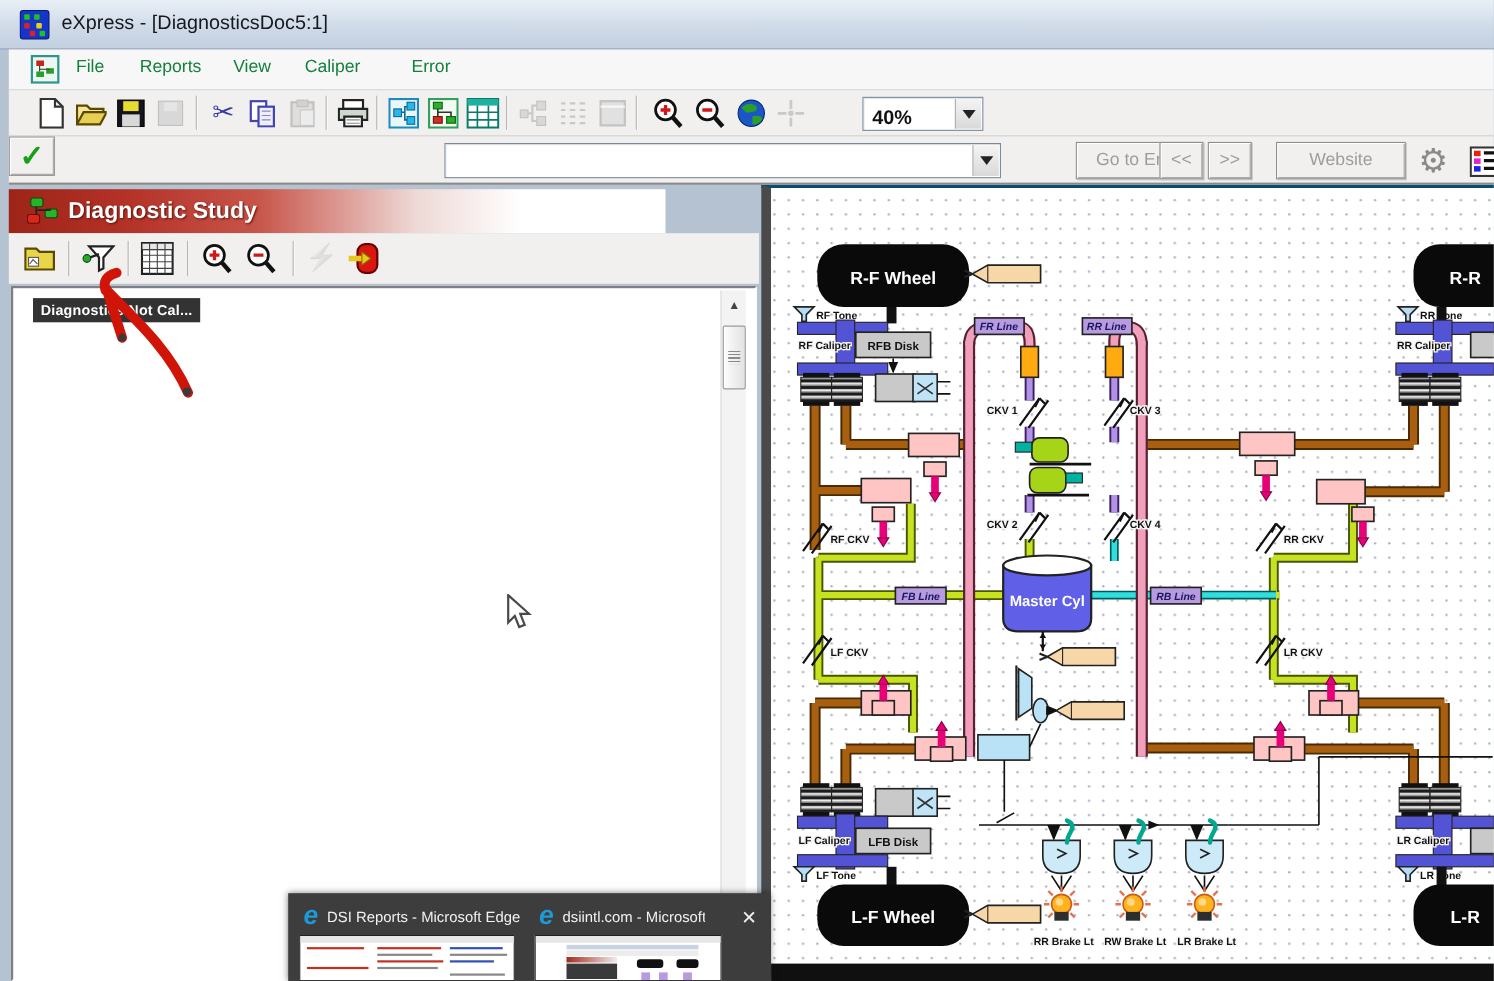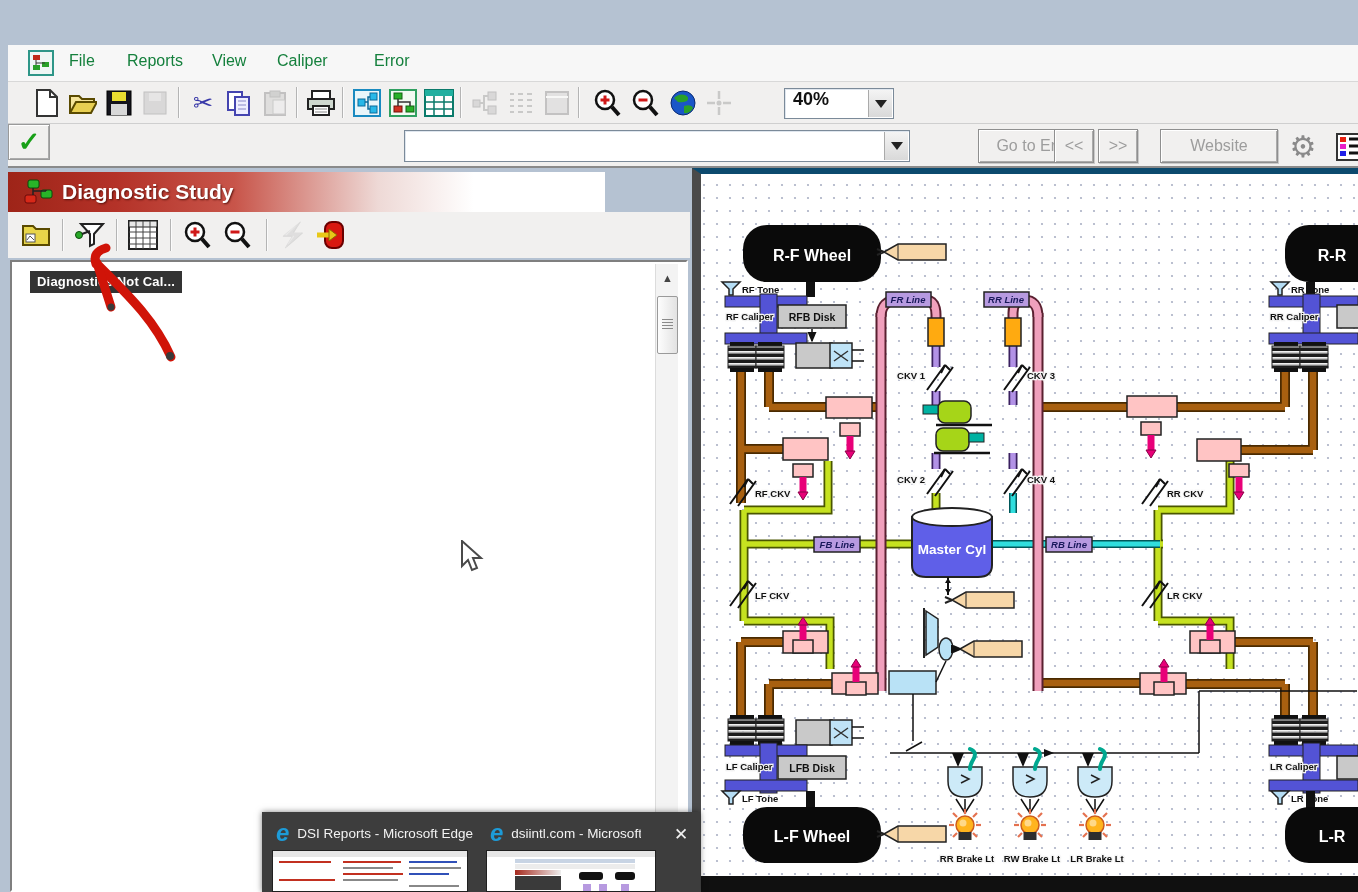--- a/index.html
+++ b/index.html
@@ -18,21 +18,21 @@
   .menu-item { position:absolute; top:5px; font-size:16px; color:#15803d; padding:2px 6px; }
 
   .toolbar { position:absolute; left:8px; background:#f1f0ef; }
   .tb1 { top:82px; width:1350px; height:42px; border-bottom:1px solid #cfcfcf; }
   .tb2 { top:124px; width:1350px; height:44px; border-bottom:2px solid #8a8a8a; }
   .tbtn { position:absolute; top:4px; width:34px; height:34px; display:flex; align-items:center; justify-content:center; }
   .sep  { position:absolute; top:5px; width:2px; height:31px; border-left:1px solid #b4b4b4; border-right:1px solid #fbfbfb; }
   .glyph { font-size:24px; line-height:1; }
   .disabled { filter:grayscale(1) opacity(.45); }
 
-  .combo { position:absolute; background:#fff; border:1px solid #7b8a99; box-shadow:inset 1px 1px 0 #dfe6ee; display:flex; align-items:flex-start; }
+  .combo { position:absolute; background:#fff; border:1px solid #7b8a99; box-shadow:inset 1px 1px 0 #dfe6ee; display:flex; align-items:flex-end; }
   .combo .dd { position:absolute; right:1px; top:1px; bottom:1px; width:24px; background:linear-gradient(#f4f4f4,#d9d9d9); border-left:1px solid #aaa; display:flex; align-items:center; justify-content:center; }
   .tri-down { width:0; height:0; border-left:6px solid transparent; border-right:6px solid transparent; border-top:8px solid #222; }
   .zoom-combo { left:776px; top:6px; width:110px; height:31px; font-size:18px; font-weight:bold; padding-left:8px; color:#111; }
 
   .btn { position:absolute; top:5px; height:34px; background:#f1f0ef; border:1px solid #8f8f8f;
     box-shadow:inset 1px 1px 0 #ffffff, inset -1px -1px 0 #ababab, 1px 1px 0 #cacaca;
     color:#9d9d9d; font-size:16px; display:flex; align-items:center; justify-content:center; }
   .check-btn { left:8px; top:4px; width:42px; height:36px; background:#f1f0ef; border:1px solid #9a9a9a;
     box-shadow:inset 1px 1px 0 #fff, inset -1px -1px 0 #ababab; display:flex; align-items:center; justify-content:center;
     color:#18a018; font-size:27px; font-weight:bold; }
@@ -54,41 +54,52 @@
     color:#444; font-size:11px; }
   .vs-thumb { position:absolute; left:1px; top:32px; width:21px; height:58px; background:linear-gradient(to right,#fdfdfd,#e2e2e2);
     border:1px solid #9a9a9a; border-radius:2px; }
   .vs-thumb::after { content:""; position:absolute; left:4px; right:4px; top:22px; height:12px;
     background:repeating-linear-gradient(#8a8a8a 0 1px, transparent 1px 3px); }
 
   svg text { font-family:"Liberation Sans", sans-serif; }
 
   
   .diagram-wrap { position:absolute; left:692px; top:168px; width:666px; height:724px; background:#ffffff;
-    border-left:9px solid #4a4a4a; border-top:6px solid #0c4a6e; }
+    border-left:9px solid #4a4a4a; border-top:3px solid #0c4a6e; }
   .diagram-bottom { position:absolute; left:0; bottom:0; width:657px; height:16px; background:#101010; }
 
   
   .previews { position:absolute; left:262px; top:812px; width:438px; height:80px; background:#3d3d3d; z-index:50; box-shadow:0 0 6px rgba(0,0,0,.5); }
   .pv-card { position:absolute; top:6px; width:206px; height:74px; }
   .pv-head { position:absolute; left:0; top:0; right:0; height:30px; display:flex; align-items:center; }
   .edge-e { font-style:italic; font-weight:bold; font-size:24px; color:#1d9bd8; margin:0 8px 0 8px; line-height:1; }
   .pv-title { color:#f2f2f2; font-size:13.5px; white-space:nowrap; overflow:hidden; }
   .pv-thumb { position:absolute; left:4px; top:32px; width:196px; height:42px; background:#ffffff; border:1px solid #202020; overflow:hidden; }
   .pv-close { position:absolute; right:6px; top:10px; width:26px; height:24px; color:#f0f0f0; font-size:17px; display:flex; align-items:center; justify-content:center; }
   .mbar { position:absolute; height:2px; }
 
   
   .overlay-svg { position:absolute; z-index:60; pointer-events:none; }
 </style>
 </head>
 <body>
 
 <div id="stage">
 
+  <div class="titlebar">
+    <span class="app-icon">
+      <i style="left:3px;top:3px;background:#20c020"></i>
+        <i style="left:12px;top:3px;background:#20c020"></i>
+      <i style="left:3px;top:11px;background:#e02020"></i>
+        <i style="left:14px;top:11px;background:#e8d020"></i>
+      <i style="left:8px;top:18px;background:#e02020"></i>
+        <i style="left:17px;top:18px;background:#20c020"></i>
+    </span>
+    <span class="title-text">eXpress - [DiagnosticsDoc5:1]</span>
+  </div>
 
   <div class="menubar">
     <span class="doc-icon">
       <svg width="22" height="22">
           <rect x="3" y="3" width="7" height="5" fill="#c02818"></rect>
           <rect x="12" y="10" width="7" height="5" fill="#28a028"></rect>
           <rect x="3" y="13" width="7" height="5" fill="#28a028"></rect>
           <path d="M6,8 V11 H15 M6,11 V13" stroke="#333" fill="none"></path>
         </svg>
     </span>

